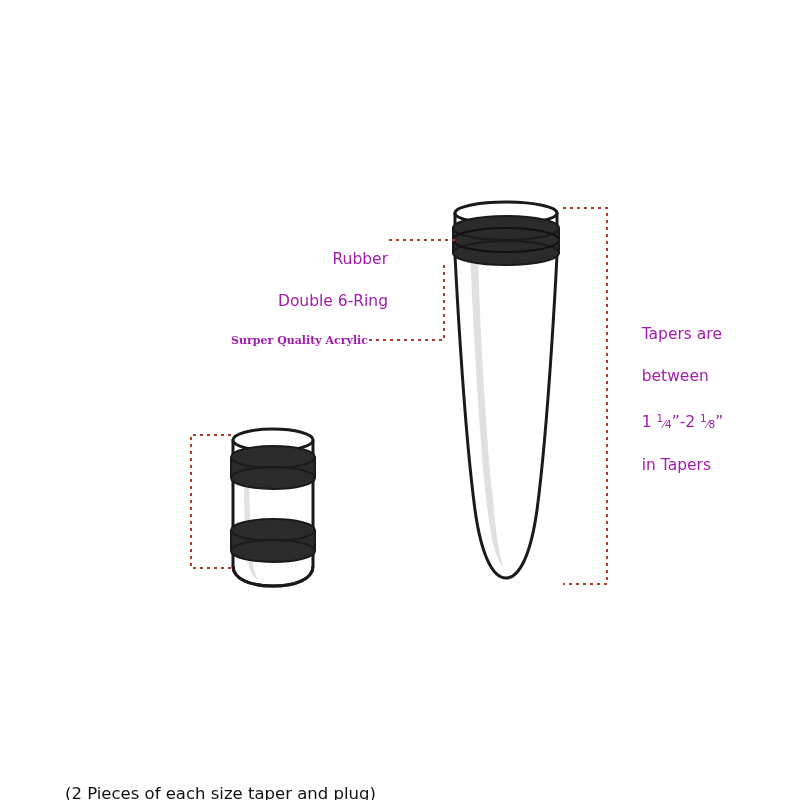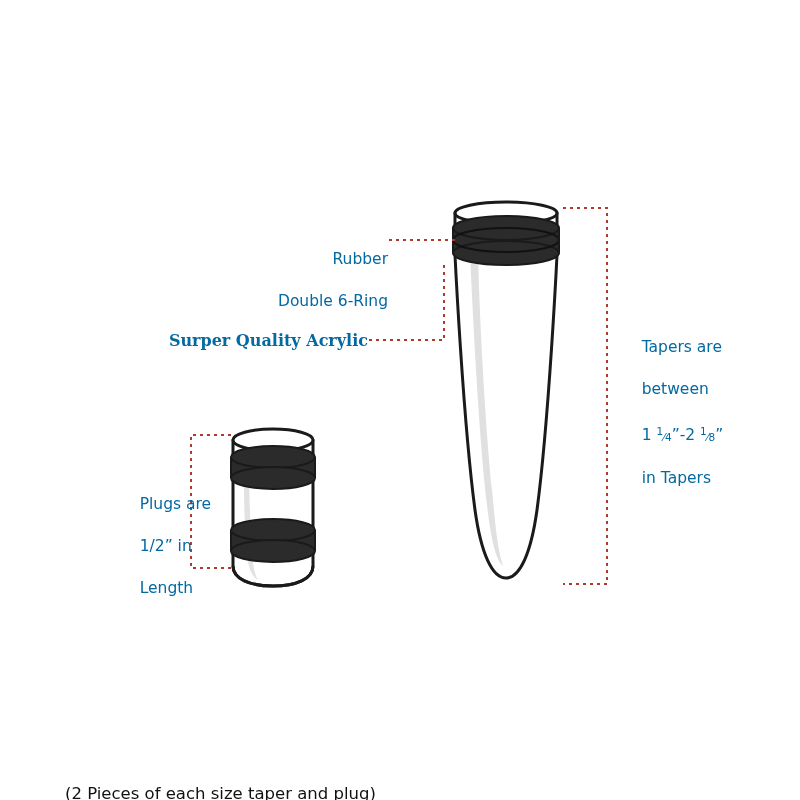--- a/index.html
+++ b/index.html
@@ -26,27 +26,27 @@
     left: 0; top: 0;
     width: 800px;
     height: 800px;
     display: block;
   }
   .label {
     position: absolute;
     font-family: "DejaVu Sans", sans-serif;
     font-size: 15.5px;
     line-height: 21px;
-    color: #0369a1;
+    color: #a21caf;
     white-space: pre;
   }
   .label.bold {
     font-family: "DejaVu Serif", serif;
     font-weight: bold;
-    font-size: 16px;
+    font-size: 11px;
   }
   .label.right  { text-align: right; }
   .caption {
     position: absolute;
     left: 44px;
     top: 706px;
     font-family: "DejaVu Sans", sans-serif;
     font-size: 16.5px;
     line-height: 25px;
     color: #111111;
@@ -140,31 +140,26 @@
     </g>
   </svg>
 
   <div class="label right" style="left:160px; top:228px; width:228px;">
     <span>Rubber</span><br>
     <span>Double 6-Ring</span>
   </div>
 
   <div class="label bold right" style="left:128px; top:330px; width:240px;">Surper Quality Acrylic</div>
 
-  <div class="label" style="left:622px; top:316px; width:170px;">
+  <div class="label" style="left:622px; top:303px; width:170px;">
     <span>Tapers are</span><br>
     <span>between</span><br>
     <span><span>1 </span><span class="sup">1</span><span class="sub">⁄</span><span class="sub">4</span><span>”-2 </span><span class="sup">1</span><span class="sub">⁄</span><span class="sub">8</span><span>”</span></span><br>
     <span>in Tapers</span>
   </div>
 
-  <div class="label" style="left:120px; top:473px; width:80px;">
-    <span>Plugs are</span><br>
-    <span>1/2” in</span><br>
-    <span>Length</span>
-  </div>
 
   <div class="caption">
     <br>
     <span>(2 Pieces of each size taper and plug)</span>
   </div>
 
 </div>
 
 </body></html>

